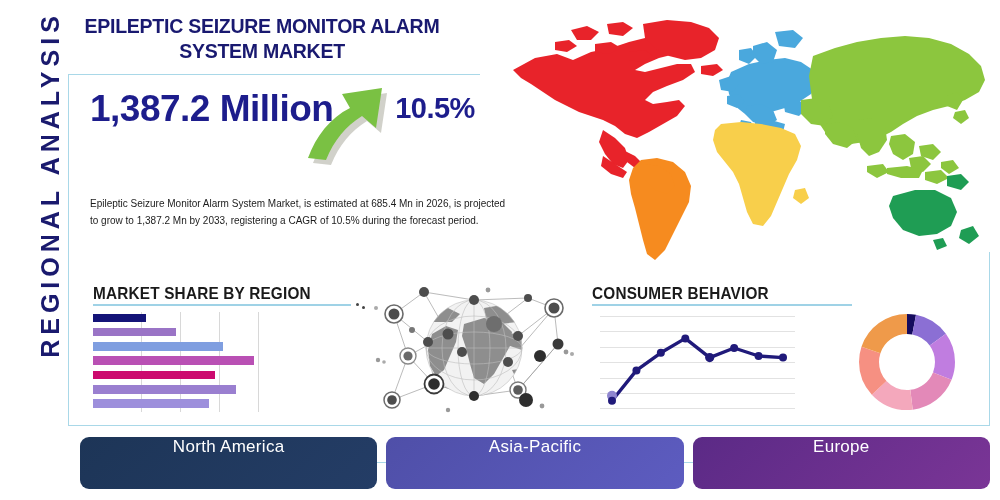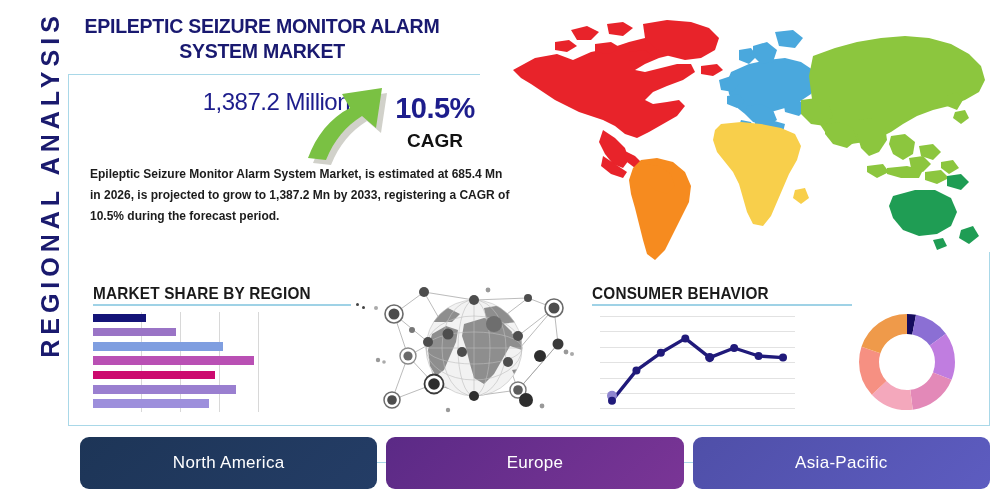--- a/index.html
+++ b/index.html
@@ -48,41 +48,41 @@
     width:512px; height:180px;
     background:#ffffff;
   }
 
   
   #worldmap { position:absolute; left:495px; top:8px; width:500px; height:265px; }
 
   
   #stats { position:absolute; left:80px; top:88px; width:420px; height:78px; }
   #mv-value {
-    position:absolute; left:10px; top:0; width:260px; text-align:right;
-    font-size:24px; font-weight:400; color:#1d1d8c; letter-spacing:-0.5px;
+    position:absolute; left:10px; top:0; width:260px; text-align:left;
+    font-size:37px; font-weight:700; color:#1d1d8c; letter-spacing:-0.5px;
   }
   #mv-label {
     position:absolute; left:10px; top:36px; width:260px; text-align:center;
     font-size:20px; font-weight:700; color:#111111;
   }
   #cagr-value {
     position:absolute; left:290px; top:4px; width:130px; text-align:center;
     font-size:29px; font-weight:700; color:#1d1d8c; letter-spacing:-0.5px;
   }
   #cagr-label {
     position:absolute; left:290px; top:42px; width:130px; text-align:center;
     font-size:19px; font-weight:700; color:#111111;
   }
   #arrow-wrap { position:absolute; left:222px; top:-6px; width:90px; height:84px; }
 
   
   #desc {
-    position:absolute; left:90px; top:164px; width:420px;
-    font-size:12px; line-height:1.73; color:#1c1c1c;font-weight:bold;
+    position:absolute; left:90px; top:195px; width:420px;
+    font-size:10px; line-height:1.73; color:#1c1c1c;
   }
 
   
   .sec-head {
     position:absolute;
     font-size:16.5px; font-weight:700; color:#1a1a1a;
     letter-spacing:0.2px;
     transform:scaleX(0.93); transform-origin:left center;
     white-space:nowrap;
   }
@@ -102,21 +102,21 @@
   #linechart { position:absolute; left:600px; top:312px; width:195px; height:100px; }
   .grid-h { position:absolute; left:0; right:0; height:1px; background:#e2e2e2; }
 
   
   #donut { position:absolute; left:857px; top:312px; width:100px; height:100px; }
 
   
   #tabs { position:absolute; left:80px; top:437px; width:910px; height:52px; display:flex; gap:9px; }
   .tab {
     flex:1; border-radius:9px;
-    display:flex; align-items:center; justify-content:center;
+    display:flex; align-items:flex-start; justify-content:center;
     color:#ffffff; font-size:17px; font-weight:400;
     letter-spacing:0.3px;
     font-family:"Liberation Sans", sans-serif;
   }
   #tab-rule { position:absolute; left:80px; top:462px; width:910px; height:1.4px; background:#a9d8e8; z-index:-1; }
 </style>
 </head>
 <body>
 
 <div id="side-label">REGIONAL ANALYSIS</div>
@@ -200,21 +200,20 @@
 
 <div id="stats">
   <div id="mv-value">1,387.2 Million</div>
   <div id="arrow-wrap">
     <svg viewBox="0 0 90 84" width="90" height="84" xmlns="http://www.w3.org/2000/svg">
       <path d="M6,76 C14,54 28,36 48,26 L40,12 L80,6 L74,46 L60,34 C44,44 32,58 24,78 Z" fill="#9a9a8a" opacity="0.45" transform="translate(5,5)"></path>
       <path d="M6,76 C14,54 28,36 48,26 L40,12 L80,6 L74,46 L60,34 C44,44 32,58 24,78 Z" fill="#7ac143"></path>
     </svg>
   </div>
   <div id="cagr-value">10.5%</div>
-  <div id="cagr-label">CAGR</div>
 </div>
 
 <div id="desc">Epileptic Seizure Monitor Alarm System Market, is estimated at 685.4 Mn in 2026, is projected to grow to 1,387.2 Mn by 2033, registering a CAGR of 10.5% during the forecast period.</div>
 
 <div class="sec-head" style="left:93px; top:284px;">MARKET SHARE BY REGION</div>
 <div class="sec-rule" style="left:93px; top:304px; width:258px;"></div>
 <div class="sec-dot" style="left:356px; top:303px;"></div>
 <div class="sec-dot" style="left:362px; top:306px;"></div>
 
 <div id="barchart">
@@ -363,19 +362,19 @@
       <circle cx="50" cy="50" r="38" fill="none" stroke="#f4a8bc" stroke-width="20" stroke-dasharray="35.81415625092364 238.76104167282426" stroke-dashoffset="-114.60530000295564" transform="rotate(-90 50 50)"></circle>
       <circle cx="50" cy="50" r="38" fill="none" stroke="#f69082" stroke-width="20" stroke-dasharray="40.589377084380125 238.76104167282426" stroke-dashoffset="-150.41945625387928" transform="rotate(-90 50 50)"></circle>
       <circle cx="50" cy="50" r="38" fill="none" stroke="#ef9a4a" stroke-width="20" stroke-dasharray="47.752208334564855 238.76104167282426" stroke-dashoffset="-191.00883333825942" transform="rotate(-90 50 50)"></circle>
     </svg></div>
 
 <div id="tab-rule"></div>
 <div id="tabs">
     <div class="tab" style="background: linear-gradient(135deg, rgb(29, 53, 87), rgb(36, 61, 102));">
       <span>North America</span>
     </div>
+    <div class="tab" style="background: linear-gradient(135deg, rgb(79, 79, 168), rgb(93, 92, 192));">
+      <span>Asia-Pacific</span>
+    </div>
     <div class="tab" style="background: linear-gradient(135deg, rgb(91, 42, 134), rgb(122, 53, 150));">
       <span>Europe</span>
     </div>
-    <div class="tab" style="background: linear-gradient(135deg, rgb(79, 79, 168), rgb(93, 92, 192));">
-      <span>Asia-Pacific</span>
-    </div>
   </div>
 
 </body></html>

